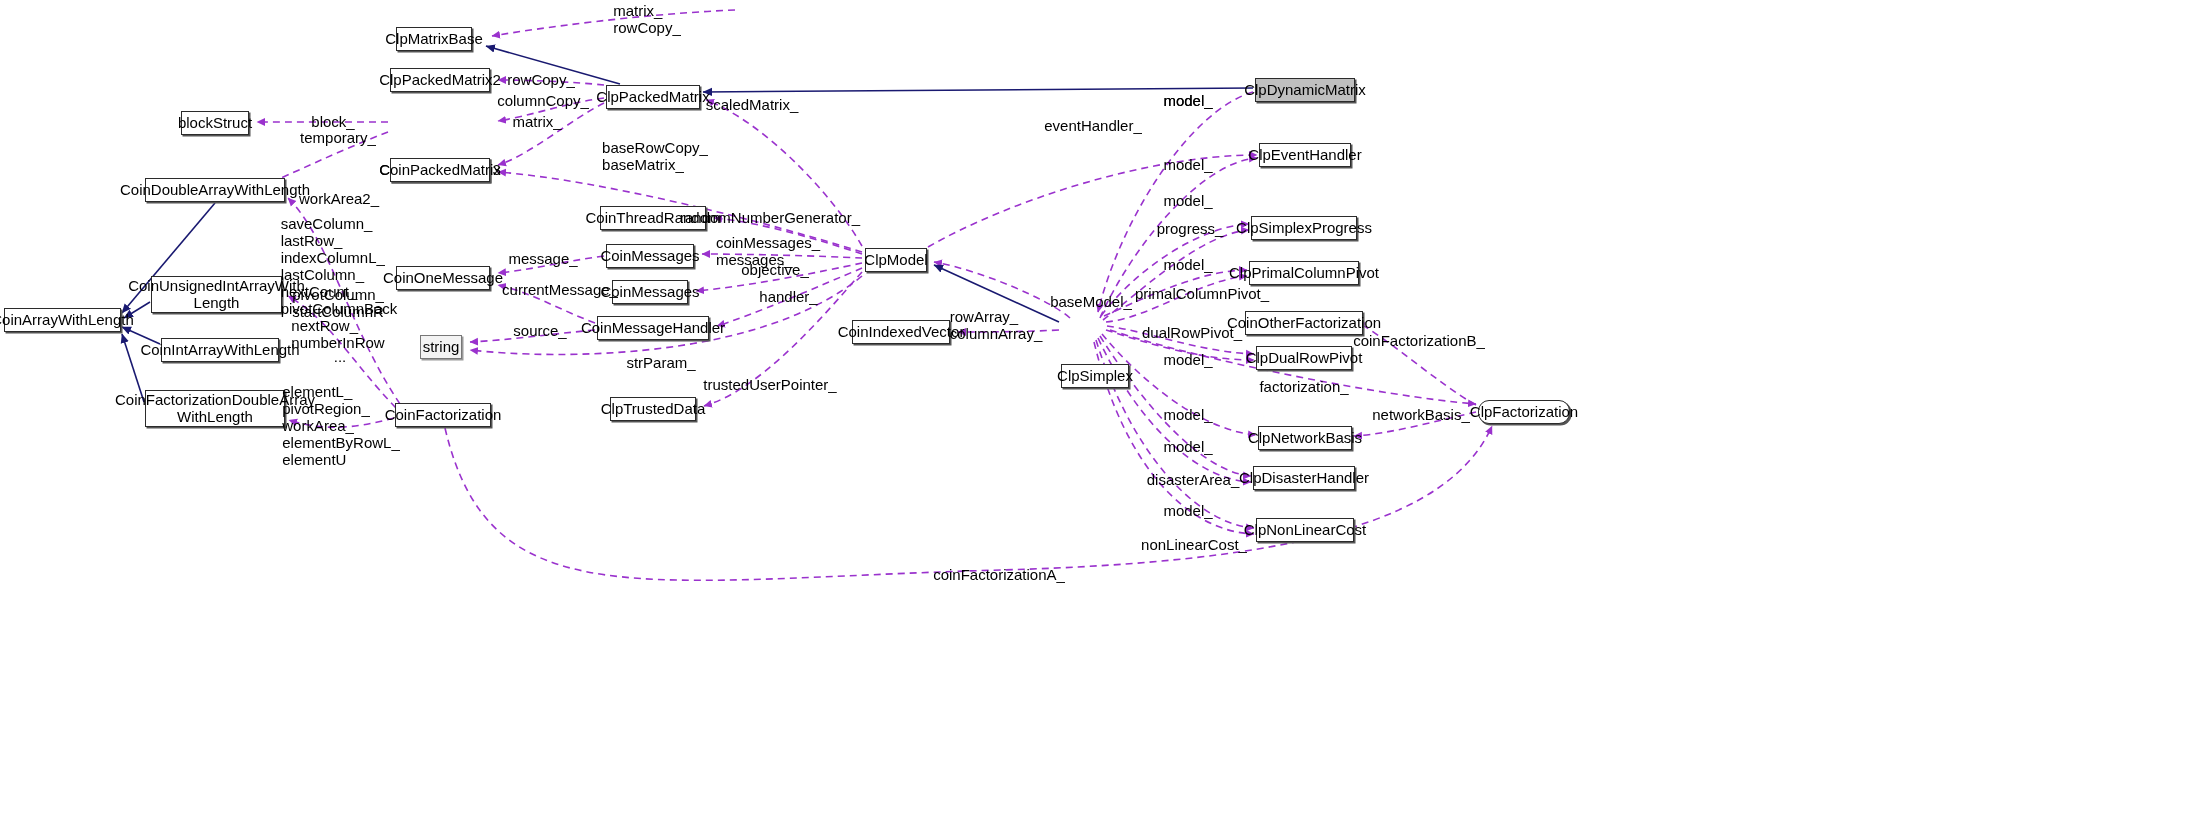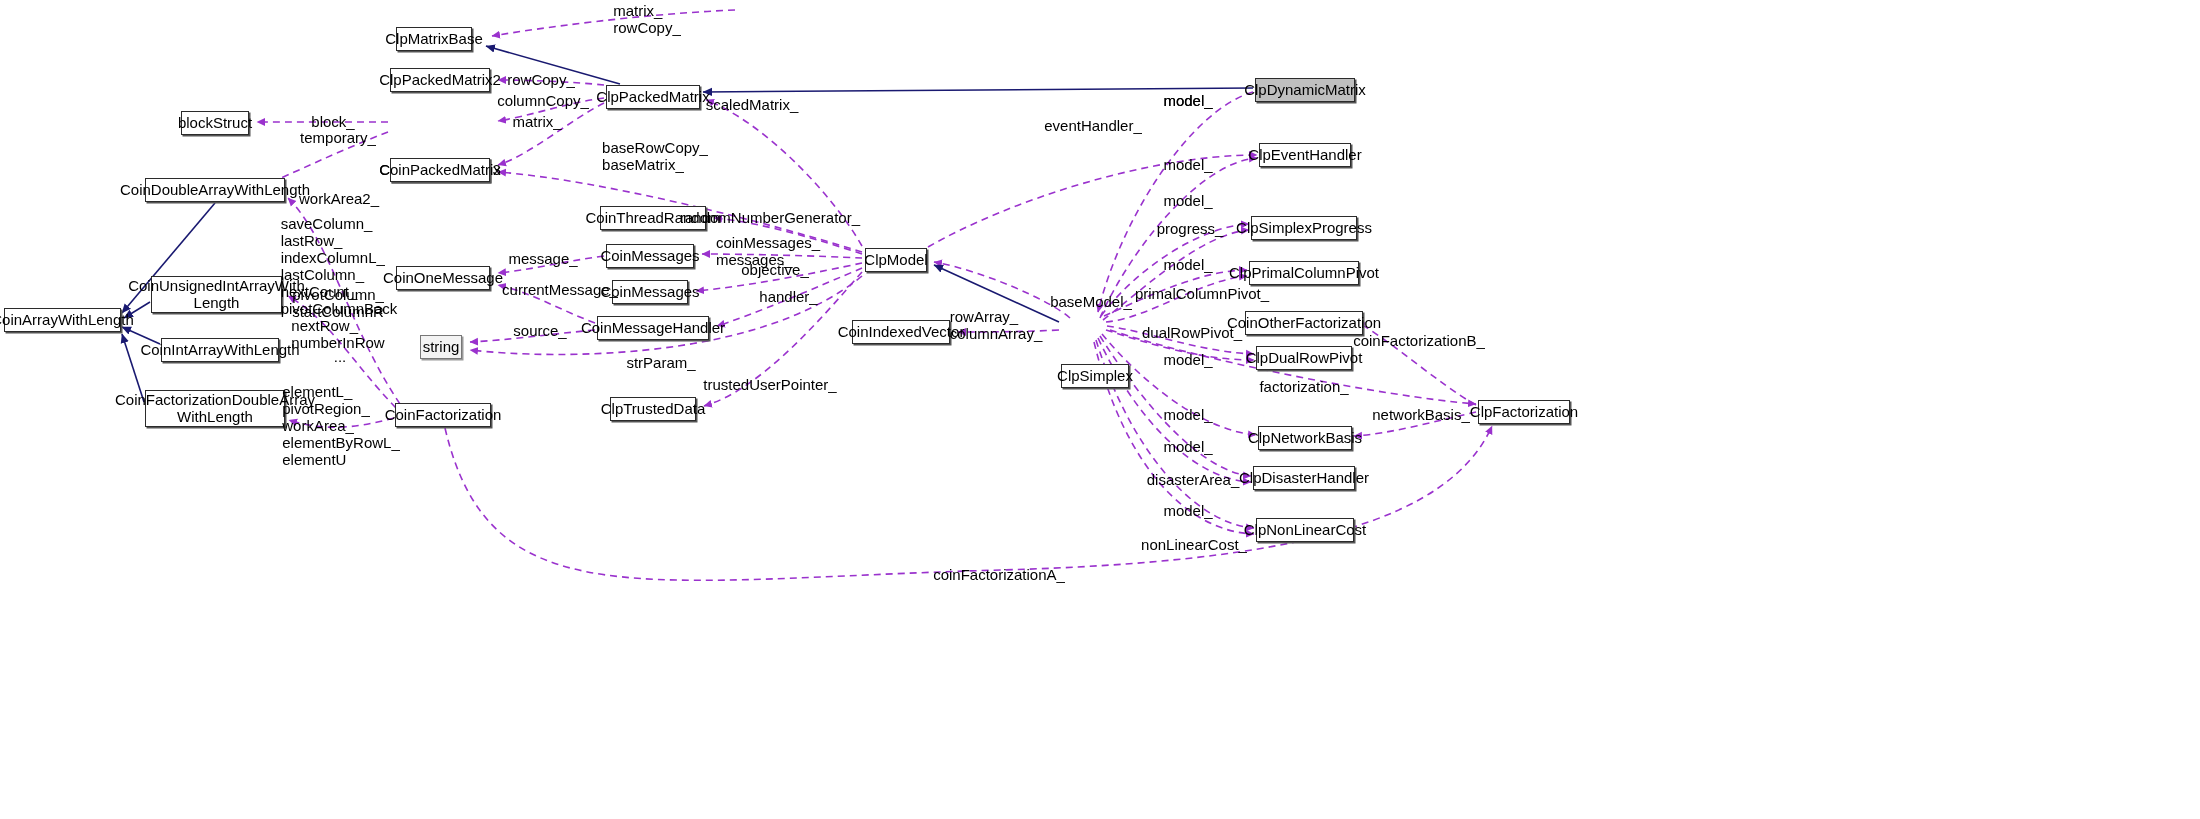--- a/index.html
+++ b/index.html
@@ -198,21 +198,21 @@
       <div class="node" style="left: 1061px; top: 320px; width: 68px; height: 24px; margin-top: 44px;">ClpSimplex</div>
       <div class="node highlight" style="left: 1255px; top: 78px; width: 100px; height: 24px;">ClpDynamicMatrix</div>
       <div class="node" style="left: 1259px; top: 143px; width: 92px; height: 24px;">ClpEventHandler</div>
       <div class="node" style="left: 1251px; top: 216px; width: 106px; height: 24px;">ClpSimplexProgress</div>
       <div class="node" style="left: 1249px; top: 261px; width: 110px; height: 24px;">ClpPrimalColumnPivot</div>
       <div class="node" style="left: 1245px; top: 311px; width: 118px; height: 24px;">CoinOtherFactorization</div>
       <div class="node" style="left: 1256px; top: 346px; width: 96px; height: 24px;">ClpDualRowPivot</div>
       <div class="node" style="left: 1258px; top: 426px; width: 94px; height: 24px;">ClpNetworkBasis</div>
       <div class="node" style="left: 1253px; top: 466px; width: 102px; height: 24px;">ClpDisasterHandler</div>
       <div class="node" style="left: 1256px; top: 518px; width: 98px; height: 24px;">ClpNonLinearCost</div>
-      <div class="node" style="left: 1478px; top: 400px; width: 92px; height: 24px;">ClpFactorization</div>
+      <div class="node" style="left: 1478px; top: 400px; width: 92px; height: 24px; border-radius: 11px;">ClpFactorization</div>
     </div>
 
   <div id="label-layer">
       <div class="edge-label" style="left: 647px; top: 2px;">matrix_
 rowCopy_</div>
       <div class="edge-label" style="left: 541px; top: 71px;">rowCopy_</div>
       <div class="edge-label" style="left: 543px; top: 92px;">columnCopy_</div>
       <div class="edge-label" style="left: 537px; top: 113px;">matrix_</div>
       <div class="edge-label" style="left: 333px; top: 113px;">block_</div>
       <div class="edge-label" style="left: 338px; top: 129px;">temporary_</div>

